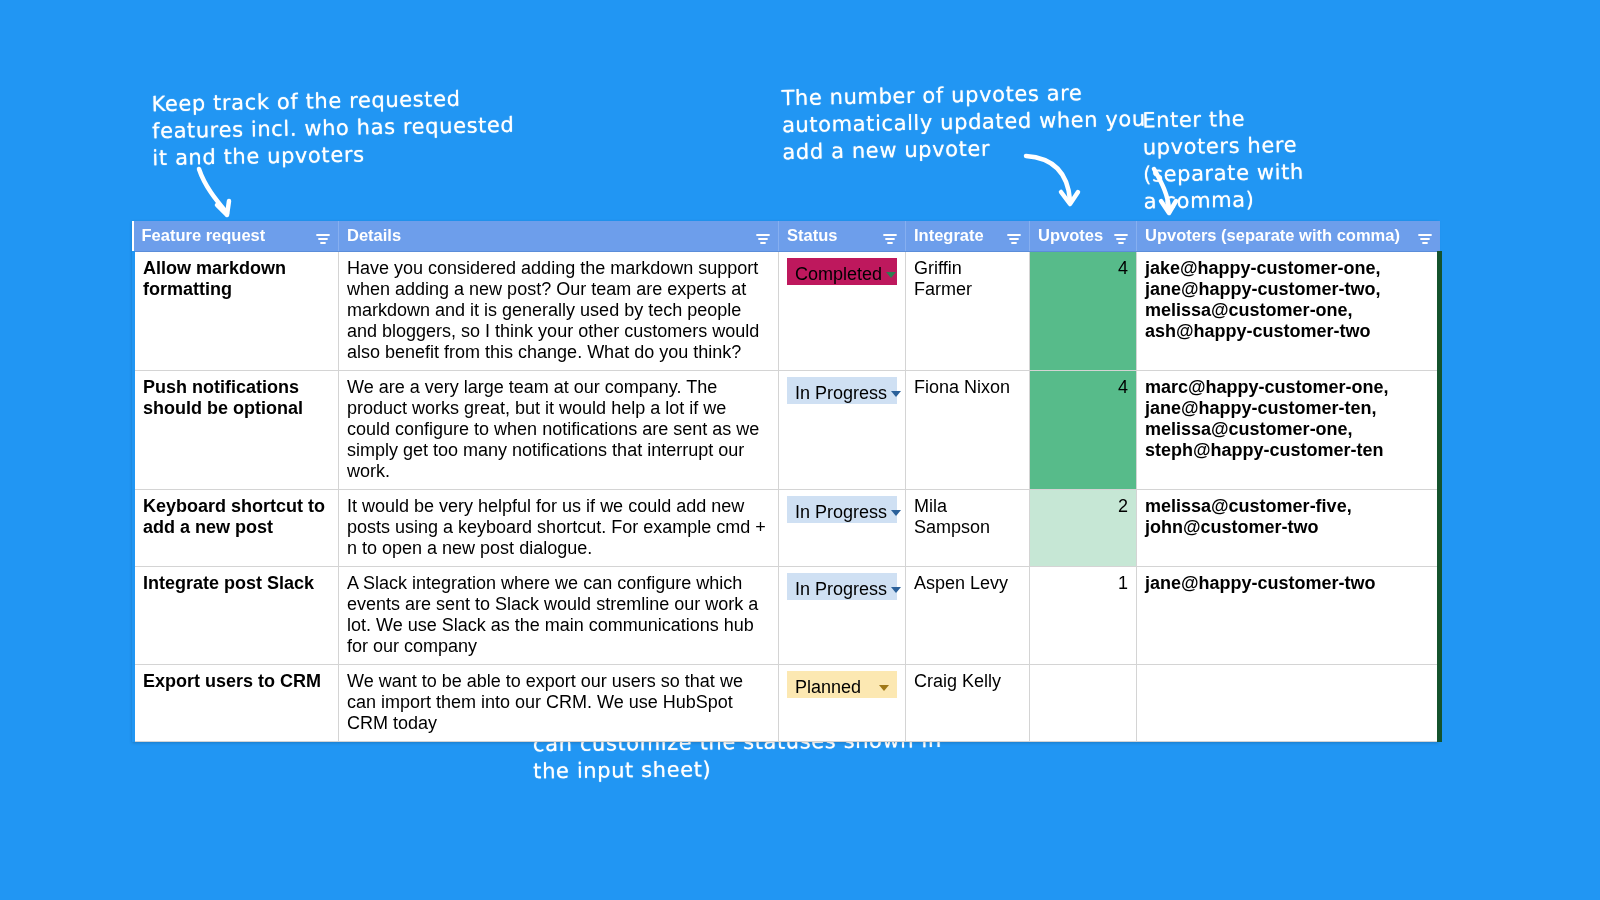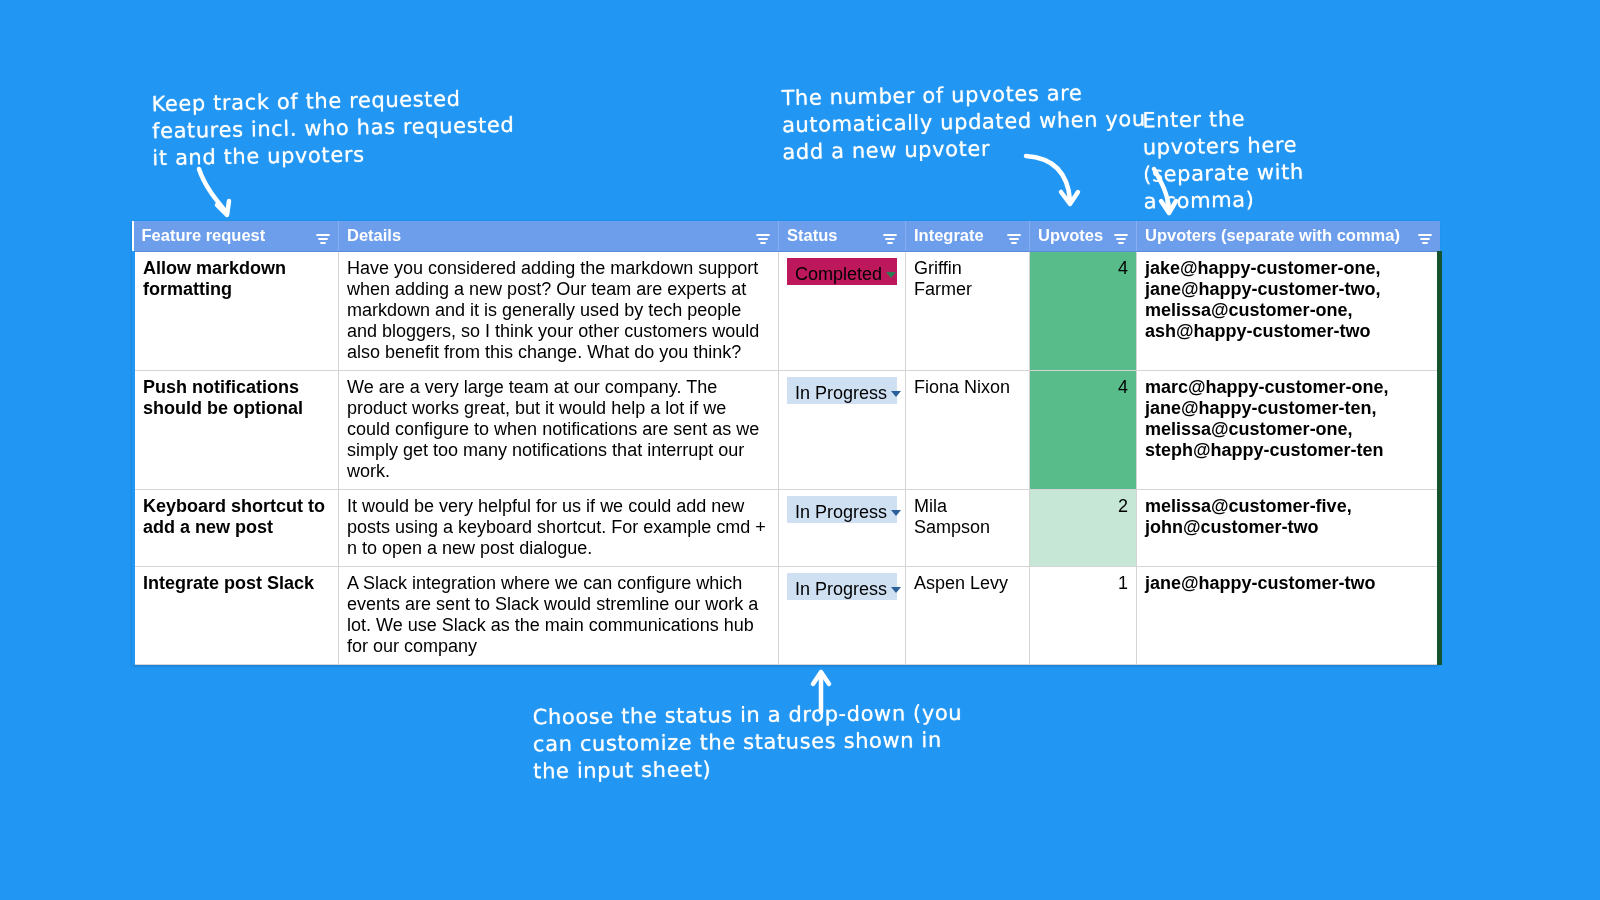--- a/index.html
+++ b/index.html
@@ -285,17 +285,30 @@
             <div class="status-chip st-inprogress">
               <span class="status-text">In Progress</span>
               <span class="caret"></span>
             </div>
           </td>
           <td>Aspen Levy</td>
           <td class="upvotes-cell uv-1">1</td>
           <td>jane@happy-customer-two</td>
         </tr>
 
+        <tr class="r5">
+          <td>Export users to CRM</td>
+          <td>We want to be able to export our users so that we can import them into our CRM. We use HubSpot CRM today</td>
+          <td class="status-cell">
+            <div class="status-chip st-planned">
+              <span class="status-text">Planned</span>
+              <span class="caret"></span>
+            </div>
+          </td>
+          <td>Craig Kelly</td>
+          <td class="upvotes-cell uv-0"></td>
+          <td></td>
+        </tr>
 
       </tbody>
     </table>
   </div>
 </div>
 
 </body></html>

